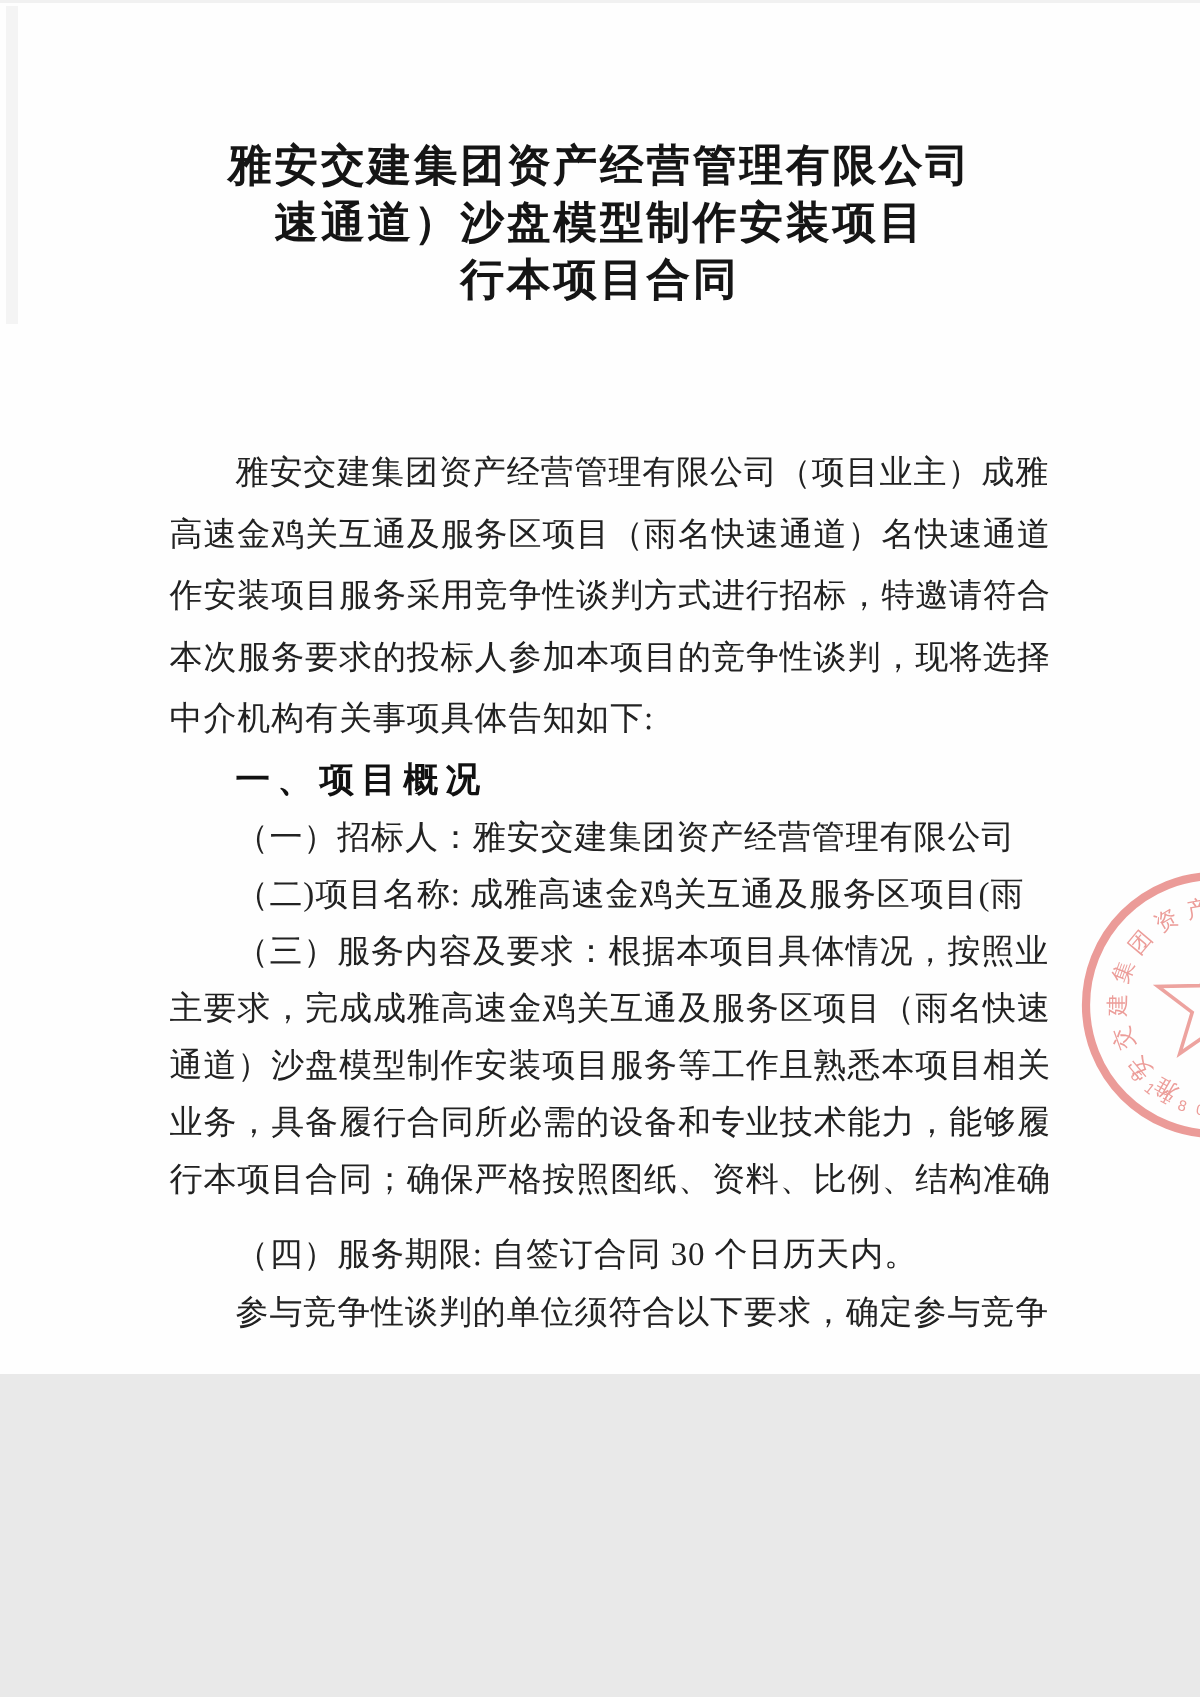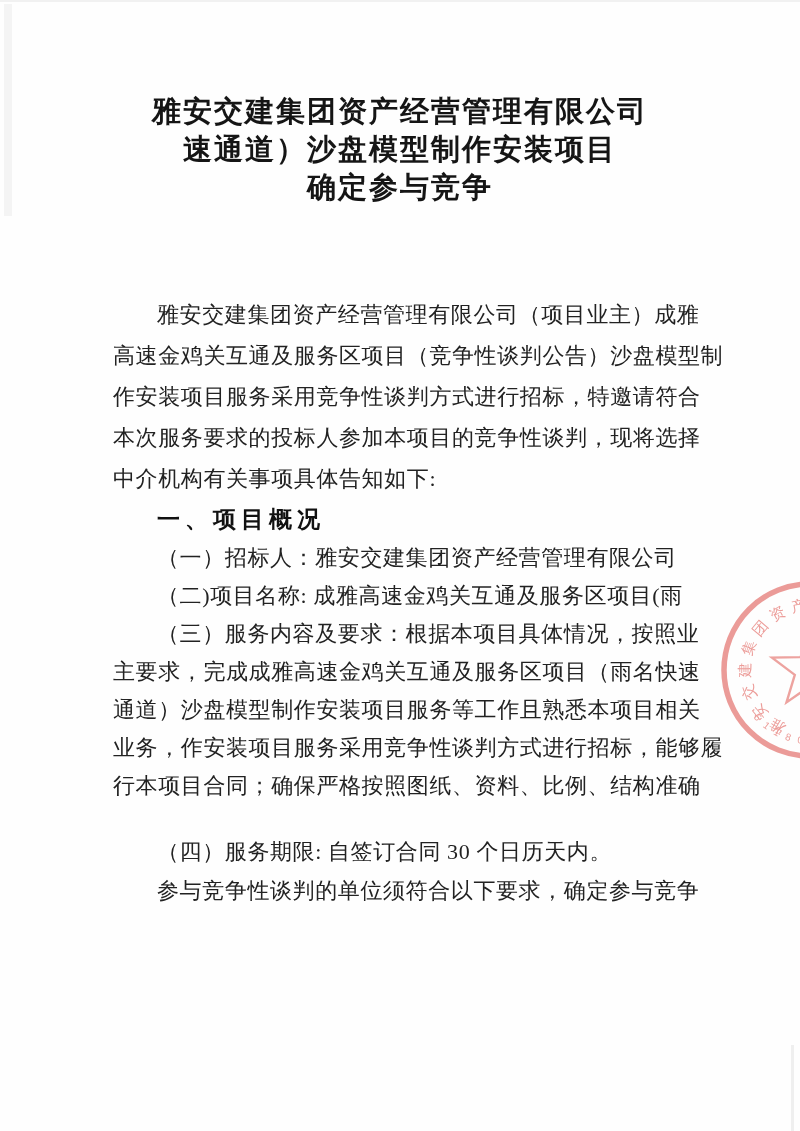--- a/index.html
+++ b/index.html
@@ -1,20 +1,20 @@
 <!DOCTYPE html>
 <html><head>
 <meta charset="utf-8">
 <style>
   * { margin: 0; padding: 0; box-sizing: border-box; }
   html, body { background: #e9e9e9; }
   .page {
     position: relative;
     width: 800px;
-    height: 1131px;
+    height: 916px;
     margin: 0 auto;
     background: #fefefe;
     overflow: hidden;
     font-family: "Liberation Serif", "DejaVu Serif", serif;
     color: #1c1c1c;
   }
   
   .scan-strip-left {
     position: absolute; left: 4px; top: 4px;
     width: 8px; height: 212px;
@@ -57,21 +57,21 @@
     font-family: "Liberation Sans", "DejaVu Sans", sans-serif;
     font-weight: 700;
     font-size: 23px;
     letter-spacing: 5px;
     line-height: 40px;
     text-indent: 44px;
     color: #111;
     white-space: nowrap;
   }
   .h1-gap { margin-top: 0; }
-  .item-d { margin-top: 28px; }
+  .item-d { margin-top: 12px; }
   .tail .line { line-height: 40px; }
 
   .seal {
     position: absolute;
     left: 715px;
     top: 575px;
     width: 190px;
     height: 200px;
     pointer-events: none;
     opacity: 0.88;
@@ -82,42 +82,42 @@
 
 <div class="page">
 
   <div class="scan-strip-left"></div>
   <div class="scan-strip-right"></div>
   <div class="scan-edge-top"></div>
 
   <div class="title-block">
     <div class="tl">雅安交建集团资产经营管理有限公司</div>
     <div class="tl">速通道）沙盘模型制作安装项目</div>
-    <div class="tl">确定参与竞争</div>
+    <div class="tl">行本项目合同</div>
   </div>
 
   <div class="content">
 
     <div class="intro">
       <div class="line ind">雅安交建集团资产经营管理有限公司（项目业主）成雅</div>
-      <div class="line">高速金鸡关互通及服务区项目（竞争性谈判公告）沙盘模型制</div>
+      <div class="line">高速金鸡关互通及服务区项目（雨名快速通道）名快速通道</div>
       <div class="line">作安装项目服务采用竞争性谈判方式进行招标，特邀请符合</div>
       <div class="line">本次服务要求的投标人参加本项目的竞争性谈判，现将选择</div>
       <div class="line">中介机构有关事项具体告知如下:</div>
     </div>
 
     <div class="heading h1-gap">一、项目概况</div>
 
     <div class="items">
       <div class="line ind">（一）招标人：雅安交建集团资产经营管理有限公司</div>
       <div class="line ind">（二)项目名称: 成雅高速金鸡关互通及服务区项目(雨</div>
       <div class="line ind">（三）服务内容及要求：根据本项目具体情况，按照业</div>
       <div class="line">主要求，完成成雅高速金鸡关互通及服务区项目（雨名快速</div>
       <div class="line">通道）沙盘模型制作安装项目服务等工作且熟悉本项目相关</div>
-      <div class="line">业务，作安装项目服务采用竞争性谈判方式进行招标，能够履</div>
+      <div class="line">业务，具备履行合同所必需的设备和专业技术能力，能够履</div>
       <div class="line">行本项目合同；确保严格按照图纸、资料、比例、结构准确</div>
       <div class="line ind item-d">（四）服务期限: 自签订合同 30 个日历天内。</div>
     </div>
 
     <div class="tail">
       <div class="line ind">参与竞争性谈判的单位须符合以下要求，确定参与竞争</div>
     </div>
 
   </div>
 

